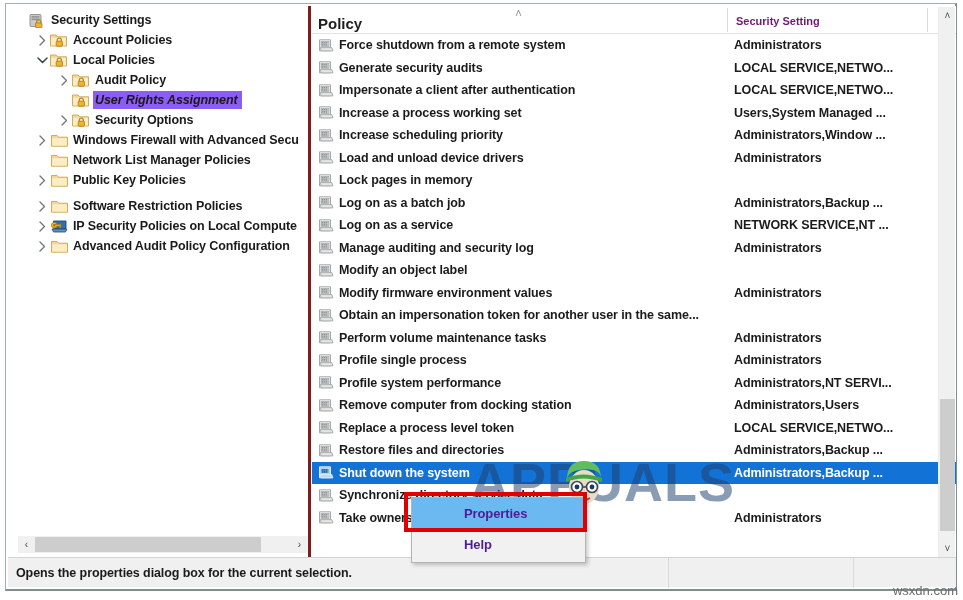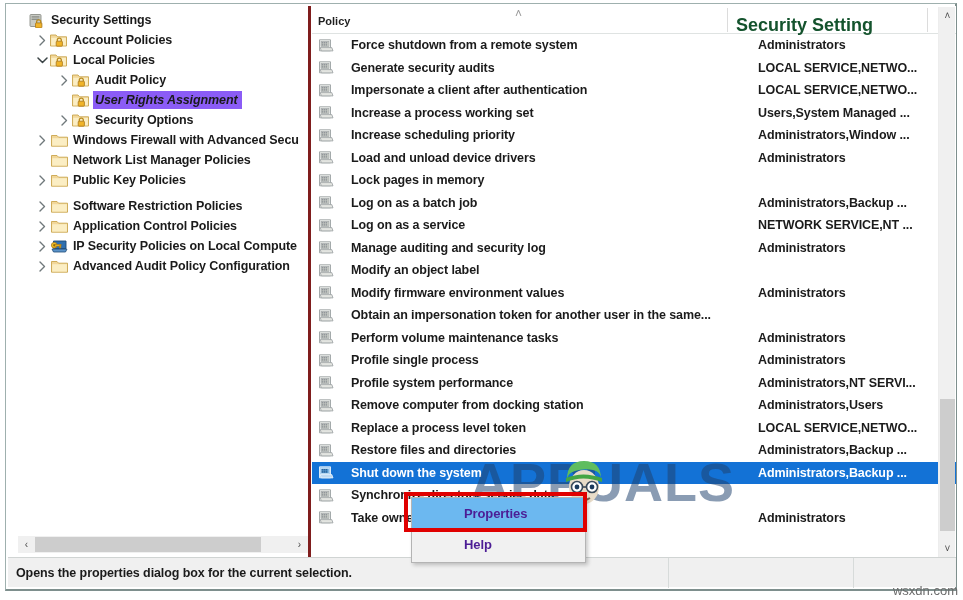--- a/index.html
+++ b/index.html
@@ -112,26 +112,26 @@
   }
   .list-header {
     position: relative;
     height: 28px;
     border-bottom: 1px solid #dfe3e2;
     background: #ffffff;
   }
   .col-policy {
     position: absolute;
     left: 6px; top: 9px;
-    font-size: 11px; font-weight: bold; color: #1f1f1f;
+    font-size: 15px; font-weight: bold; color: #1f1f1f;
   }
   .col-setting {
     position: absolute;
     left: 424px; top: 9px;
-    font-size: 18px; font-weight: bold; color: #14532d;
+    font-size: 11px; font-weight: bold; color: #701a75;
   }
   .col-divider {
     position: absolute;
     left: 415px; top: 2px;
     width: 1px; height: 24px;
     background: #dcdcdc;
   }
   .col-divider2 {
     position: absolute;
     left: 615px; top: 2px;
@@ -151,21 +151,20 @@
   .row {
     position: relative;
     height: 22.5px;
     display: flex;
     align-items: center;
     font-size: 12.5px;
     color: #1b1b1b;
     font-weight: bold;
     letter-spacing: -0.1px;
     white-space: nowrap;
-    gap: 12px;
   }
   .row.selected {
     background: #1372d6;
     color: #ffffff;
   }
   .row .pol-ico {
     width: 20px; min-width: 20px; height: 16px;
     margin-left: 4px; margin-right: 3px;
     display: inline-flex; align-items: center; justify-content: center;
   }
@@ -423,34 +422,20 @@
                 <path d="M2 1 L6.5 5.5 L2 10" fill="none" stroke="#70797c" stroke-width="1.4" stroke-linecap="round" stroke-linejoin="round"></path>
               </svg>
             </span>
             <span class="ico">
               <svg width="17" height="14" viewBox="0 0 17 14">
                 <path d="M0.5 2.5 L6 2.5 L7.6 4.2 L16.5 4.2 L16.5 13.2 L0.5 13.2 Z" fill="#f2d79a" stroke="#c9a64e" stroke-width="0.9"></path>
                 <path d="M1.2 5.2 L15.9 5.2 L15.9 12.6 L1.2 12.6 Z" fill="#fbeec4" stroke="none"></path>
               </svg>
             </span>
             <span class="label">Software Restriction Policies</span>
-          </div>
-          <div class="tree-item" style="padding-left: 26px;">
-            <span class="twisty">
-              <svg width="9" height="11" viewBox="0 0 9 11">
-                <path d="M2 1 L6.5 5.5 L2 10" fill="none" stroke="#70797c" stroke-width="1.4" stroke-linecap="round" stroke-linejoin="round"></path>
-              </svg>
-            </span>
-            <span class="ico">
-              <svg width="17" height="14" viewBox="0 0 17 14">
-                <path d="M0.5 2.5 L6 2.5 L7.6 4.2 L16.5 4.2 L16.5 13.2 L0.5 13.2 Z" fill="#f2d79a" stroke="#c9a64e" stroke-width="0.9"></path>
-                <path d="M1.2 5.2 L15.9 5.2 L15.9 12.6 L1.2 12.6 Z" fill="#fbeec4" stroke="none"></path>
-              </svg>
-            </span>
-            <span class="label">Application Control Policies</span>
           </div>
           <div class="tree-item" style="padding-left: 26px;">
             <span class="twisty">
               <svg width="9" height="11" viewBox="0 0 9 11">
                 <path d="M2 1 L6.5 5.5 L2 10" fill="none" stroke="#70797c" stroke-width="1.4" stroke-linecap="round" stroke-linejoin="round"></path>
               </svg>
             </span>
             <span class="ico">
               <svg width="18" height="15" viewBox="0 0 18 15">
                 <path d="M3.5 2 L16 2 L16 9.5 L3.5 9.5 Z" fill="#2f6fae" stroke="#1d4a77" stroke-width="0.9"></path>

